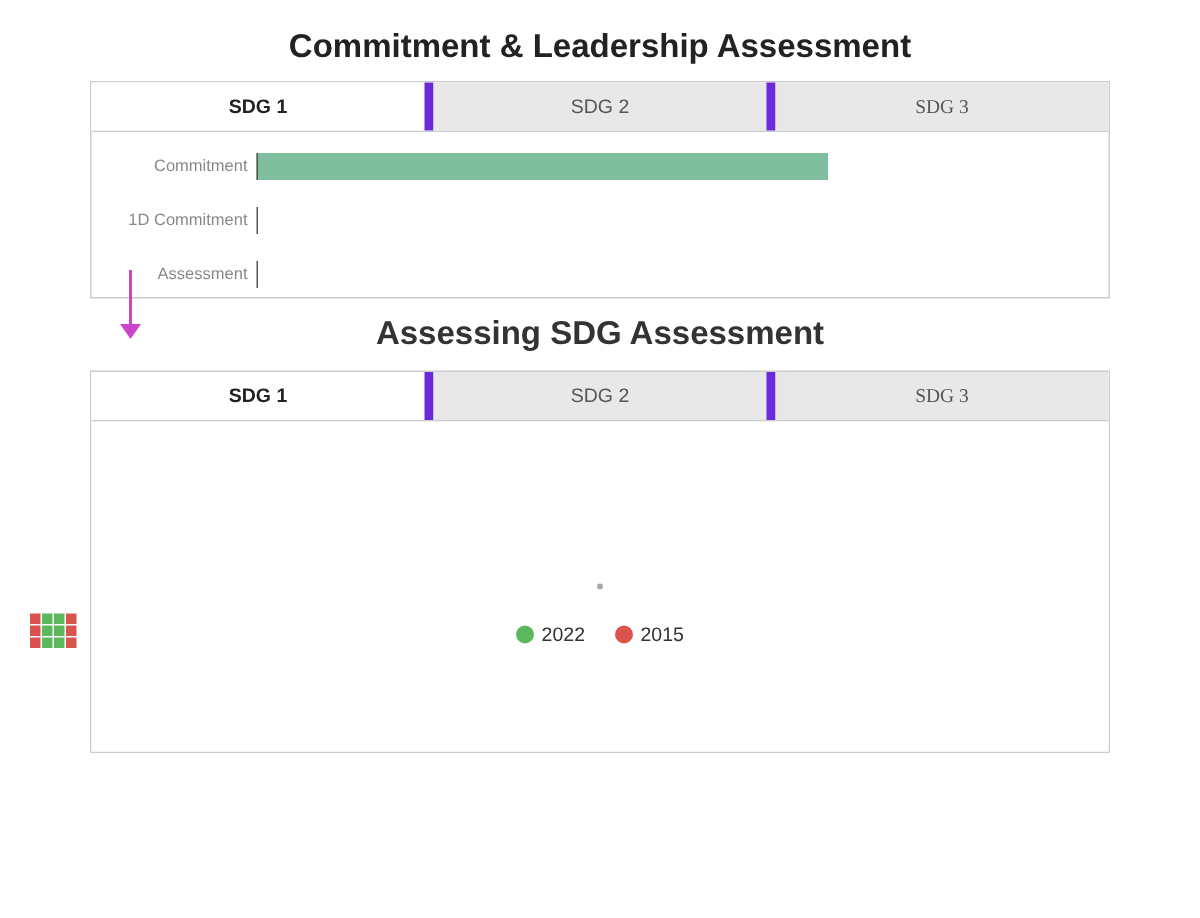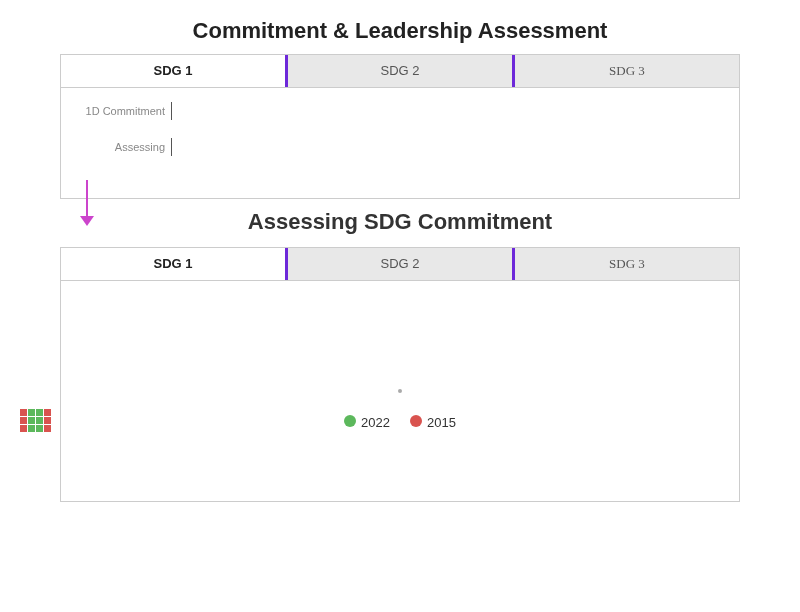--- a/index.html
+++ b/index.html
@@ -42,21 +42,21 @@
       background: #fff;
     }
     .tab {
       flex: 1;
       padding: 8px 0;
       text-align: center;
       font-size: 13px;
       color: #555;
       cursor: pointer;
       background: #e8e8e8;
-      border-right: 3px solid #6d28d9;
+      border-right: 6px solid #6d28d9;
     }
     .tab:last-child { border-right: none; font-family: Liberation Serif, serif; }
     .tab.active {
       background: #fff;
       font-weight: 600;
       color: #222;
     }
 
     
     .bar-chart-body {
@@ -149,21 +149,21 @@
       bottom: 14px;
       left: 0;
       right: 0;
       display: flex;
       justify-content: center;
       align-items: center;
       gap: 20px;
     }
     .legend-item {
       display: flex;
-      align-items: flex-start;
+      align-items: center;
       gap: 5px;
       font-size: 13px;
       color: #333;
     }
     .legend-dot {
       width: 12px;
       height: 12px;
       border-radius: 50%;
     }
 
@@ -202,43 +202,50 @@
   <div class="main-title">Commitment &amp; Leadership Assessment</div>
 
   <div class="chart-area">
     <div class="tab-bar">
       <div class="tab active">SDG 1</div>
       <div class="tab">SDG 2</div>
       <div class="tab">SDG 3</div>
     </div>
     <div class="bar-chart-body">
 
+    <div class="bar-row">
+          <div class="bar-label">Commitment</div>
+          <div class="bar-track">
+            <div class="axis-line"></div>
+            <div class="bar-fill" style="width: 67%;"></div>
+          </div>
+        </div>
         <div class="bar-row">
           <div class="bar-label">1D Commitment</div>
           <div class="bar-track">
             <div class="axis-line"></div>
             <div class="bar-fill" style="width: 0%;"></div>
           </div>
         </div>
         <div class="bar-row">
-          <div class="bar-label">Assessing</div>
+          <div class="bar-label">Assessment</div>
           <div class="bar-track">
             <div class="axis-line"></div>
             <div class="bar-fill" style="width: 0%;"></div>
           </div>
         </div>
       </div>
   </div>
 
   <div class="arrow-container">
     <div class="arrow-line"></div>
     <div class="arrow-head"></div>
   </div>
 
-  <div class="second-title">Assessing SDG Commitment</div>
+  <div class="second-title">Assessing SDG Assessment</div>
 
   <div class="chart-area-2">
     <div class="tab-bar">
       <div class="tab active">SDG 1</div>
       <div class="tab">SDG 2</div>
       <div class="tab">SDG 3</div>
     </div>
     <div class="empty-chart">
       <div class="center-dot"></div>
     </div>

